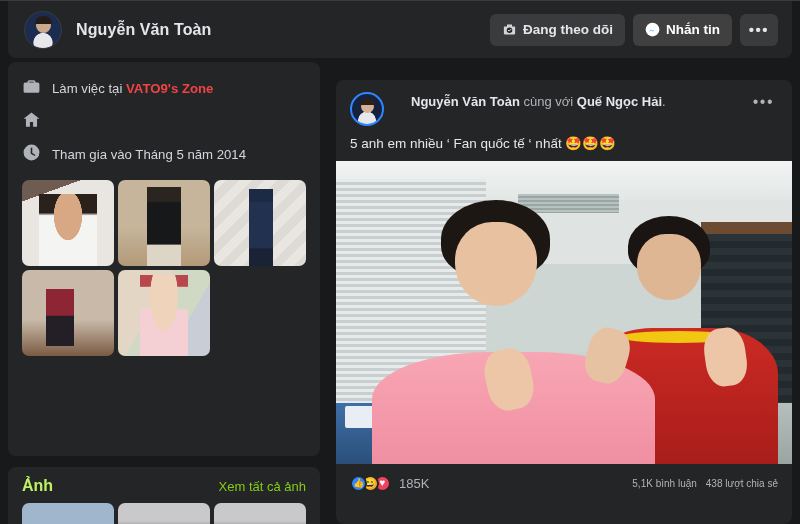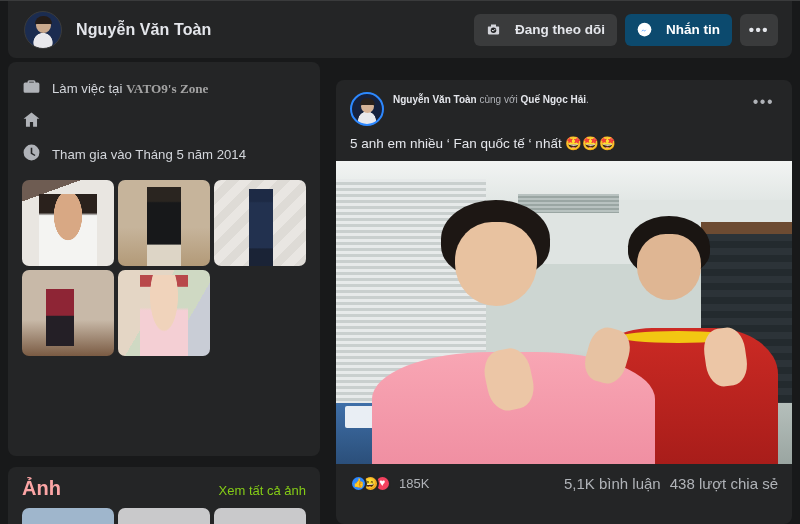--- a/index.html
+++ b/index.html
@@ -40,41 +40,41 @@
     width: 17px; height: 8px; margin-left: -8.5px;
     border-radius: 8px 8px 0 0; background: #241c18;
   }
   .profile-name {
     font-size: 16px; font-weight: bold; color: #e4e6eb;
     margin-left: 14px; letter-spacing: .1px;
   }
   .header-actions { margin-left: auto; display: flex; align-items: center; gap: 8px; }
   .btn {
     height: 32px; border-radius: 6px; display: flex; align-items: center;
-    gap: 14px; padding: 0 12px; font-size: 13.5px; font-weight: bold;
+    gap: 6px; padding: 0 12px; font-size: 13.5px; font-weight: bold;
     cursor: pointer; white-space: nowrap;
   }
   .btn-follow { background: #3a3b3c; color: #e4e6eb; }
-  .btn-message { background: #0c4a6e; color: #fff; }
+  .btn-message { background: #404040; color: #fff; }
   .btn-more {
     background: #3a3b3c; color: #e4e6eb; width: 38px; padding: 0;
     justify-content: center; letter-spacing: 1.5px; font-size: 15px;
   }
   .ico { width: 15px; height: 15px; flex: 0 0 auto; display: block; }
 
   
   .intro-card {
     position: absolute; left: 8px; top: 62px; width: 312px; height: 394px;
     background: #242526; border-radius: 8px; padding: 10px 14px 12px 14px;
   }
   .intro-row {
     display: flex; align-items: center; gap: 11px; height: 33px;
   }
   .intro-text { font-size: 13.2px; color: #d3d6db; line-height: 1.35; }
-  .intro-text b { color: #a3a3a3; font-weight: bold; font-family: Liberation Serif, serif; }
+  .intro-text b { color: #ef4444; font-weight: bold; }
   .intro-ico { width: 19px; height: 19px; flex: 0 0 auto; fill: #b0b3b8; }
 
   .photo-grid {
     margin-top: 9px; display: grid;
     grid-template-columns: repeat(3, 1fr); gap: 4px;
   }
   .ph {
     height: 86px; border-radius: 7px; overflow: hidden; position: relative;
     background: #3a3b3c; cursor: pointer;
   }
@@ -103,21 +103,21 @@
   }
   .heart-dot { width: 10px; height: 10px; border-radius: 50%; background: #f3425f;
     display: flex; align-items: center; justify-content: center; font-size: 7px; }
 
   
   .photos-card {
     position: absolute; left: 8px; top: 467px; width: 312px; height: 80px;
     background: #242526; border-radius: 8px; padding: 10px 14px;
   }
   .photos-head { display: flex; align-items: baseline; }
-  .photos-title { font-size: 20px; font-weight: bold; color: #fca5a5; }
+  .photos-title { font-size: 16px; font-weight: bold; color: #bef264; }
   .photos-link { margin-left: auto; font-size: 13px; color: #84cc16; cursor: pointer; }
   .photos-strip { margin-top: 8px; display: grid; grid-template-columns: repeat(3,1fr); gap: 4px; }
   .pstrip { height: 60px; border-radius: 7px; overflow: hidden; cursor: pointer; }
   .pstrip-1 { background: linear-gradient(180deg,#9fb6cc 0 40%,#e3c9a8 60%,#4d5a3a 100%); }
   .pstrip-2 { background: linear-gradient(180deg,#c9c9cb 0 30%,#3a2b22 60%,#2b2220 100%); }
   .pstrip-3 { background: linear-gradient(180deg,#c9c9cb 0 30%,#3a2b22 60%,#2b2220 100%); }
 
   
   .post-card {
     position: absolute; left: 336px; top: 80px; width: 456px; height: 444px;
@@ -132,21 +132,21 @@
   .avatar-post::before {
     content: ""; position: absolute; left: 50%; top: 20%;
     width: 13px; height: 13px; margin-left: -6.5px; border-radius: 50%; background: #d6b296;
   }
   .avatar-post::after {
     content: ""; position: absolute; left: 50%; top: 13%;
     width: 15px; height: 7px; margin-left: -7.5px;
     border-radius: 7px 7px 0 0; background: #2a211c;
   }
   .post-meta { margin-left: 9px; padding-top: 1px; }
-  .post-author { font-size: 10px; color: #b0b3b8; line-height: 1.35; }
+  .post-author { font-size: 13px; color: #b0b3b8; line-height: 1.35; margin-left: 18px; }
   .post-author b { color: #e4e6eb; font-weight: bold; }
   .post-time {
     font-size: 12px; color: #b0b3b8; display: flex; align-items: center; gap: 4px;
     margin-top: 2px;
   }
   .globe { width: 12px; height: 12px; fill: #b0b3b8; }
   .post-dots {
     margin-left: auto; color: #b0b3b8; font-size: 16px; letter-spacing: 1.5px;
     cursor: pointer; padding: 2px 6px; line-height: 1;
   }
@@ -197,21 +197,21 @@
     height: 38px;
   }
   .reactions { display: flex; align-items: center; }
   .rx { width: 17px; height: 17px; border-radius: 50%; border: 2px solid #242526;
         display: flex; align-items: center; justify-content: center;
         font-size: 9px; line-height: 1; }
   .rx-like { background: #2d88ff; color: #fff; margin-right: -5px; z-index: 3; }
   .rx-haha { background: #f7b125; margin-right: -5px; z-index: 2; font-size: 11px; }
   .rx-love { background: #f3425f; color: #fff; z-index: 1; font-size: 10px; }
   .rx-count { font-size: 13px; color: #b0b3b8; margin-left: 8px; }
-  .stats-right { margin-left: auto; display: flex; gap: 9px; font-size: 15px; color: #b0b3b8; }
+  .stats-right { margin-left: auto; display: flex; gap: 9px; font-size: 10px; color: #b0b3b8; }
   .stats-right span { cursor: pointer; }
 </style>
 </head>
 <body>
 
 <div class="top-divider"></div>
 
 <div class="header-card">
   <div class="avatar-main"></div>
   <div class="profile-name">Nguyễn Văn Toàn</div>

